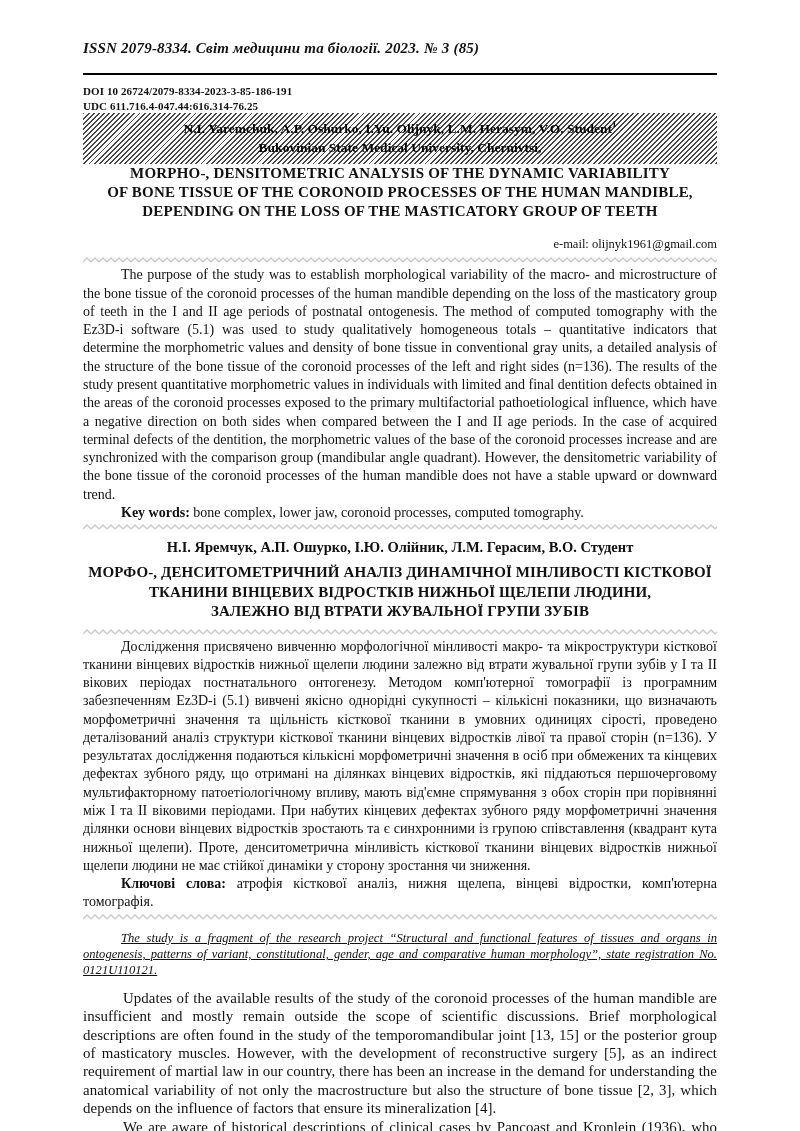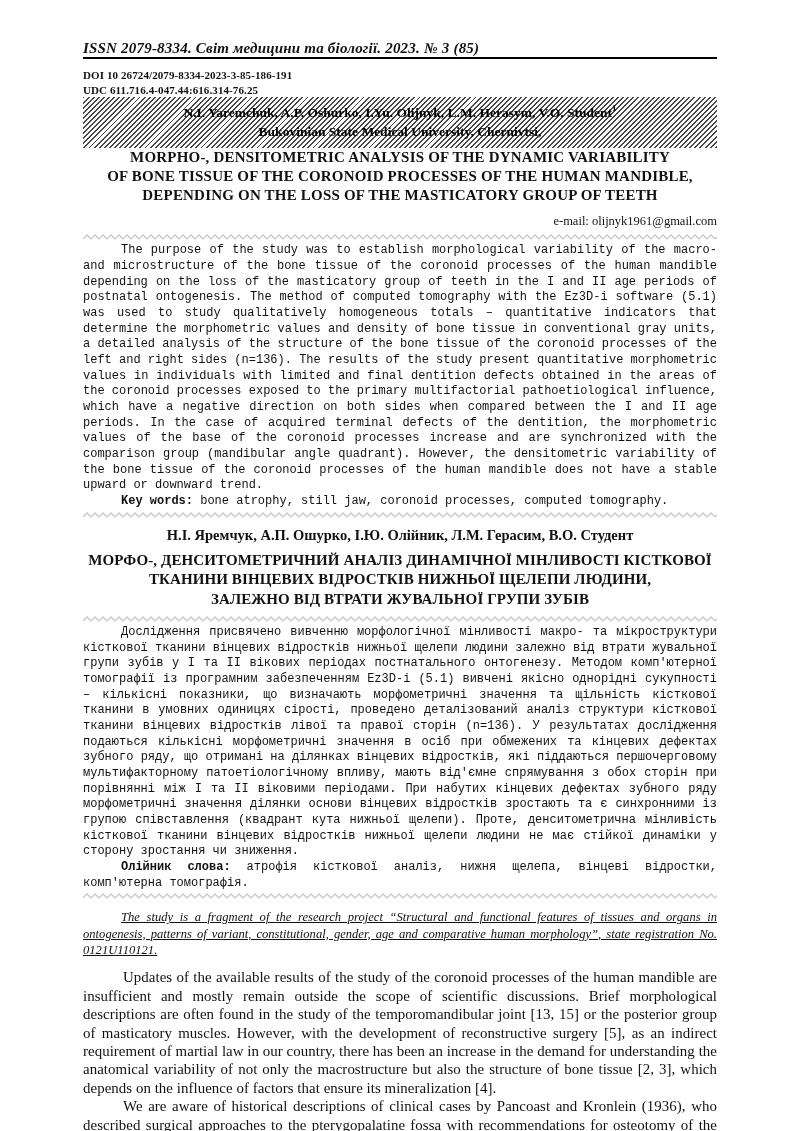--- a/index.html
+++ b/index.html
@@ -16,21 +16,21 @@
     min-height: 1131px;
     padding: 40px 83px 18px 83px;
     position: relative;
   }
   
   .issn-line {
     font-size: 15px;
     font-weight: bold;
     font-style: italic;
     letter-spacing: 0.2px;
-    padding-bottom: 0;
+    padding-bottom: 16px;
     border-bottom: 2.5px solid #000;
   }
   .doi-udc { margin-top: 9px; }
   .doi-line, .udc-line {
     font-size: 11px;
     font-weight: bold;
     line-height: 1.32;
     letter-spacing: 0.1px;
   }
   
@@ -54,34 +54,33 @@
   
   .title-en {
     text-align: center;
     font-weight: bold;
     font-size: 15px;
     line-height: 1.28;
     white-space: pre-line;
     letter-spacing: 0.2px;
   }
   .email-line {
-    margin-top: 9px;
+    margin-top: 16px;
     margin-bottom: 5px;
     text-align: right;
     font-size: 12.5px;
   }
   
   .zigzag { display: block; width: 100%; height: 6px; margin: 2px 0; }
   
   .abstract {
-    font-size: 12px;
+    font-size: 14px;
     line-height: 1.305;
     text-align: justify;
     margin-top: 3px;
-    font-family: Liberation Mono, monospace;
   }
   .abstract .para { text-indent: 38px; }
   .abstract .kw { text-indent: 38px; }
   .abstract b { font-weight: bold; }
   
   .authors-ua {
     margin-top: 9px;
     text-align: center;
     font-weight: bold;
     font-size: 14.5px;
@@ -143,21 +142,21 @@
     <defs>
         <pattern id="zzA" width="8" height="6" patternUnits="userSpaceOnUse">
           <path d="M0 5 L4 1 L8 5" fill="none" stroke="#c9c9c9" stroke-width="1.3"></path>
         </pattern>
       </defs>
     <rect width="100%" height="6" fill="url(#zzA)"></rect>
   </svg>
 
   <div class="abstract">
     <div class="para">The purpose of the study was to establish morphological variability of the macro- and microstructure of the bone tissue of the coronoid processes of the human mandible depending on the loss of the masticatory group of teeth in the I and II age periods of postnatal ontogenesis. The method of computed tomography with the Ez3D-i software (5.1) was used to study qualitatively homogeneous totals – quantitative indicators that determine the morphometric values and density of bone tissue in conventional gray units, a detailed analysis of the structure of the bone tissue of the coronoid processes of the left and right sides (n=136). The results of the study present quantitative morphometric values in individuals with limited and final dentition defects obtained in the areas of the coronoid processes exposed to the primary multifactorial pathoetiological influence, which have a negative direction on both sides when compared between the I and II age periods. In the case of acquired terminal defects of the dentition, the morphometric values of the base of the coronoid processes increase and are synchronized with the comparison group (mandibular angle quadrant). However, the densitometric variability of the bone tissue of the coronoid processes of the human mandible does not have a stable upward or downward trend.</div>
-    <div class="kw"><b>Key words:</b><span> bone atrophy, still jaw, coronoid processes, computed tomography.</span></div>
+    <div class="kw"><b>Key words:</b><span> bone complex, lower jaw, coronoid processes, computed tomography.</span></div>
   </div>
 
   <svg class="zigzag" xmlns="http://www.w3.org/2000/svg">
     <defs>
         <pattern id="zzB" width="8" height="6" patternUnits="userSpaceOnUse">
           <path d="M0 5 L4 1 L8 5" fill="none" stroke="#c9c9c9" stroke-width="1.3"></path>
         </pattern>
       </defs>
     <rect width="100%" height="6" fill="url(#zzB)"></rect>
   </svg>
@@ -172,21 +171,21 @@
     <defs>
         <pattern id="zzC" width="8" height="6" patternUnits="userSpaceOnUse">
           <path d="M0 5 L4 1 L8 5" fill="none" stroke="#c9c9c9" stroke-width="1.3"></path>
         </pattern>
       </defs>
     <rect width="100%" height="6" fill="url(#zzC)"></rect>
   </svg>
 
   <div class="abstract">
     <div class="para">Дослідження присвячено вивченню морфологічної мінливості макро- та мікроструктури кісткової тканини вінцевих відростків нижньої щелепи людини залежно від втрати жувальної групи зубів у І та ІІ вікових періодах постнатального онтогенезу. Методом комп'ютерної томографії із програмним забезпеченням Ez3D-i (5.1) вивчені якісно однорідні сукупності – кількісні показники, що визначають морфометричні значення та щільність кісткової тканини в умовних одиницях сірості, проведено деталізований аналіз структури кісткової тканини вінцевих відростків лівої та правої сторін (n=136). У результатах дослідження подаються кількісні морфометричні значення в осіб при обмежених та кінцевих дефектах зубного ряду, що отримані на ділянках вінцевих відростків, які піддаються першочерговому мультифакторному патоетіологічному впливу, мають від'ємне спрямування з обох сторін при порівнянні між І та ІІ віковими періодами. При набутих кінцевих дефектах зубного ряду морфометричні значення ділянки основи вінцевих відростків зростають та є синхронними із групою співставлення (квадрант кута нижньої щелепи). Проте, денситометрична мінливість кісткової тканини вінцевих відростків нижньої щелепи людини не має стійкої динаміки у сторону зростання чи зниження.</div>
-    <div class="kw"><b>Олійник слова:</b><span> атрофія кісткової аналіз, нижня щелепа, вінцеві відростки, комп'ютерна томографія.</span></div>
+    <div class="kw"><b>Ключові слова:</b><span> атрофія кісткової аналіз, нижня щелепа, вінцеві відростки, комп'ютерна томографія.</span></div>
   </div>
 
   <svg class="zigzag" xmlns="http://www.w3.org/2000/svg">
     <defs>
         <pattern id="zzD" width="8" height="6" patternUnits="userSpaceOnUse">
           <path d="M0 5 L4 1 L8 5" fill="none" stroke="#c9c9c9" stroke-width="1.3"></path>
         </pattern>
       </defs>
     <rect width="100%" height="6" fill="url(#zzD)"></rect>
   </svg>

